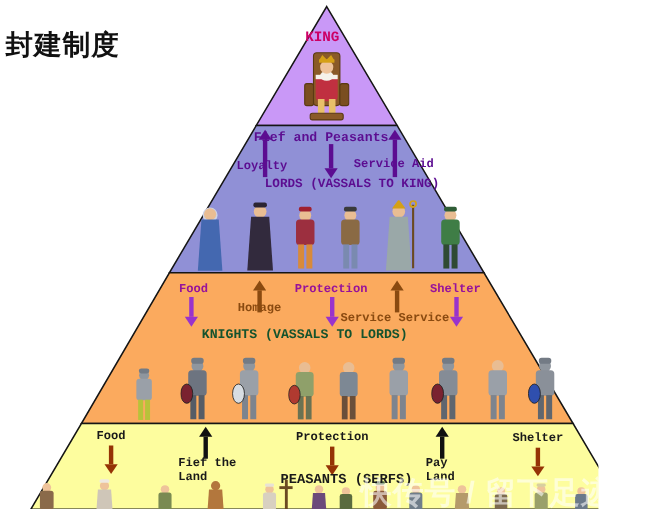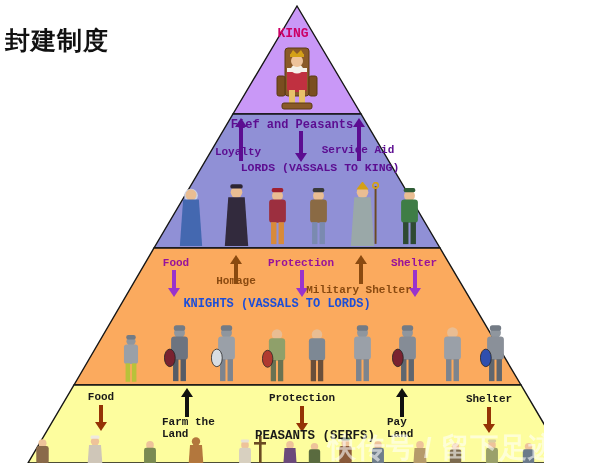--- a/index.html
+++ b/index.html
@@ -285,22 +285,22 @@
     </div>
   <div class="arrow up" style="left: 354px; top: 255px; height: 29px; color: rgb(138, 74, 16);">
       <div class="head"></div>
       <div class="shaft"></div>
     </div>
   <div class="arrow down" style="left: 408px; top: 270px; height: 27px; color: rgb(153, 51, 204);">
       <div class="shaft"></div>
       <div class="head"></div>
     </div>
   <div class="label centered" style="left: 236px; top: 275px; color: rgb(138, 74, 16);">Homage</div>
-  <div class="label centered" style="left: 359px; top: 284px; color: rgb(138, 74, 16);">Military Shelter</div>
-  <div class="label centered" style="left: 277px; top: 297px; font-size: 12px; color: #1d4ed8;">KNIGHTS (VASSALS TO LORDS)</div>
+  <div class="label centered" style="left: 359px; top: 284px; color: rgb(138, 74, 16);">Service Service</div>
+  <div class="label centered" style="left: 277px; top: 297px; font-size: 12px; color: #14532d;">KNIGHTS (VASSALS TO LORDS)</div>
 
   <div class="label centered" style="left: 101px; top: 391px; color: rgb(26, 26, 26);">Food</div>
   <div class="label centered" style="left: 302px; top: 392px; color: rgb(26, 26, 26);">Protection</div>
   <div class="label centered" style="left: 489px; top: 393px; color: rgb(26, 26, 26);">Shelter</div>
   <div class="arrow down" style="left: 94px; top: 405px; height: 26px; color: rgb(149, 51, 5);">
       <div class="shaft"></div>
       <div class="head"></div>
     </div>
   <div class="arrow up" style="left: 180px; top: 388px; height: 29px; color: rgb(17, 17, 17);">
       <div class="head"></div>
@@ -312,21 +312,21 @@
     </div>
   <div class="arrow up" style="left: 395px; top: 388px; height: 29px; color: rgb(17, 17, 17);">
       <div class="head"></div>
       <div class="shaft"></div>
     </div>
   <div class="arrow down" style="left: 482px; top: 407px; height: 26px; color: rgb(149, 51, 5);">
       <div class="shaft"></div>
       <div class="head"></div>
     </div>
   <div class="label twoline" style="left: 162px; top: 416px; color: rgb(26, 26, 26);">
-    <span>Farm the</span><br>
+    <span>Fief the</span><br>
     <span>Land</span>
   </div>
   <div class="label twoline" style="left: 387px; top: 416px; color: rgb(26, 26, 26);">
     <span>Pay</span><br>
     <span>Land</span>
   </div>
   <div class="label centered" style="left: 276px; top: 429px; font-size: 12.5px; color: rgb(26, 26, 26); margin-left: 39px;">PEASANTS (SERFS)</div>
 
   <div id="watermark">快传号 / 留下足迹的猫</div>
 </div>

